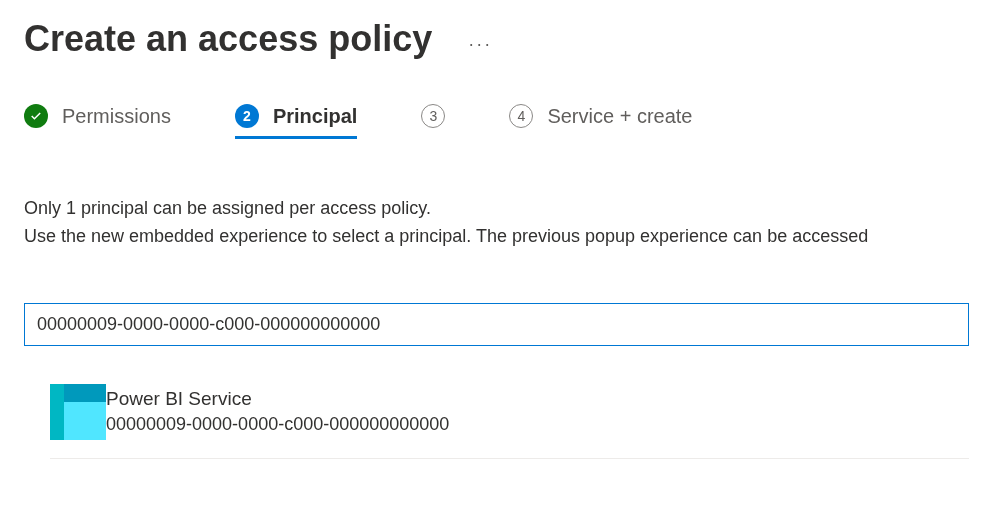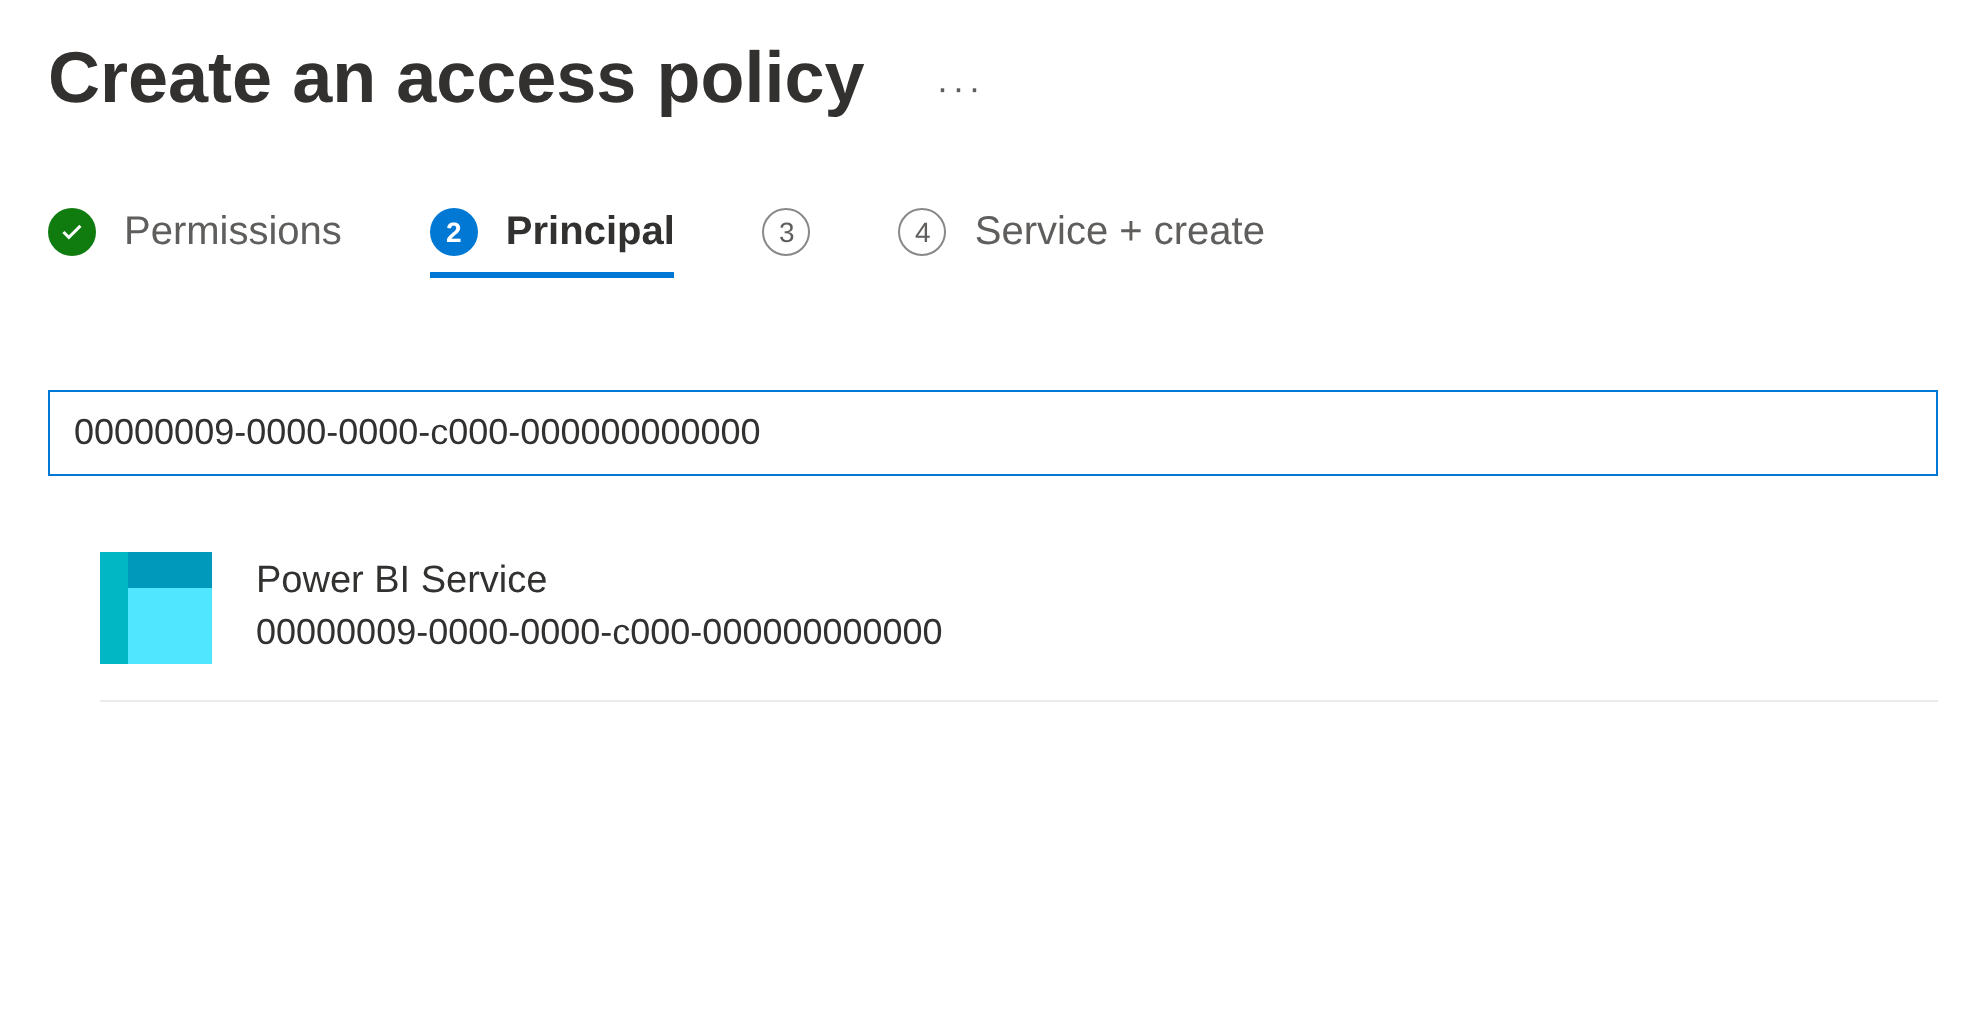--- a/index.html
+++ b/index.html
@@ -28,21 +28,21 @@
   }
   .more-dots {
     font-size: 18px;
     color: #605e5c;
     letter-spacing: 2px;
     padding-top: 10px;
     cursor: pointer;
   }
   .tabs {
     display: flex;
-    gap: 44px;
+    gap: 64px;
     margin-bottom: 56px;
     align-items: center;
   }
   .tab {
     display: flex;
     align-items: center;
     gap: 14px;
     padding-bottom: 8px;
     border-bottom: 3px solid transparent;
     cursor: pointer;
@@ -94,21 +94,20 @@
     font-family: inherit;
     color: #323130;
   }
   .results {
     margin-top: 28px;
     padding-left: 26px;
   }
   .result-item {
     display: flex;
     align-items: center;
-    gap: 22px;
     padding: 10px 0 18px 0;
     border-bottom: 1px solid #edebe9;
     cursor: pointer;
   }
   .app-icon {
     width: 56px;
     height: 56px;
     flex-shrink: 0;
   }
   .result-text .primary {
@@ -152,20 +151,24 @@
       <span class="step-badge step-upcoming">3</span>
     </div>
 
     <div class="tab">
       <span class="step-badge step-upcoming">4</span>
       <span>Service + create</span>
     </div>
 
   </div>
 
+  <div class="desc">
+    <div>Only 1 principal can be assigned per access policy.</div>
+    <div>Use the new embedded experience to select a principal. The previous popup experience can be accessed</div>
+  </div>
 
   <input type="text" class="search-box" value="00000009-0000-0000-c000-000000000000" placeholder="Search by name or ID" style="">
 
   <div class="results">
     <div class="result-item">
       <div class="app-icon">
         <svg width="56" height="56" viewBox="0 0 56 56">
           <rect x="0" y="0" width="56" height="56" fill="#50e6ff"></rect>
           <rect x="0" y="0" width="56" height="18" fill="#0099bc"></rect>
           <rect x="0" y="0" width="14" height="56" fill="#00b7c3"></rect>

